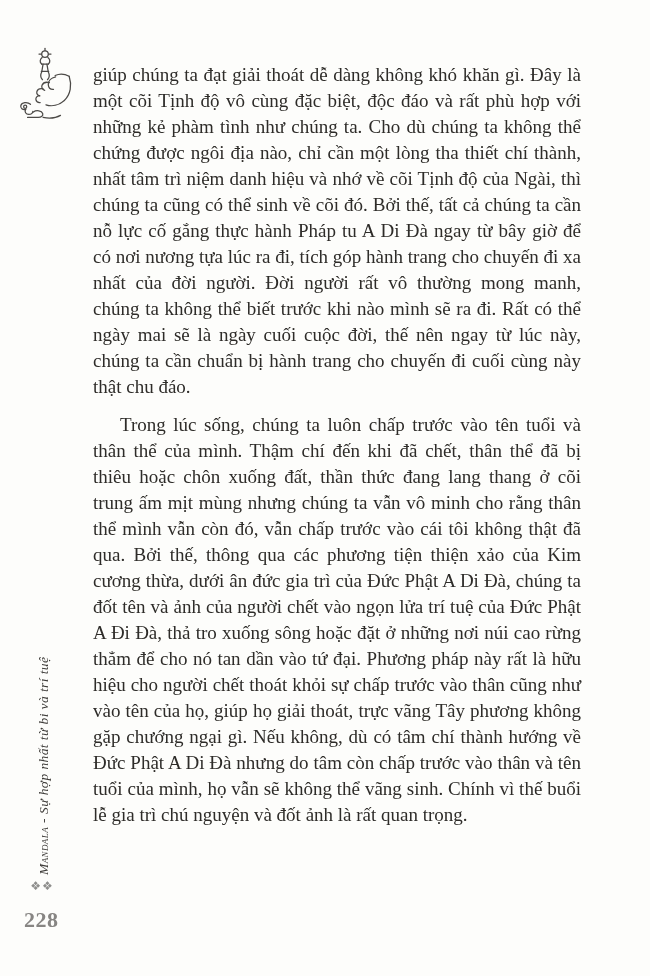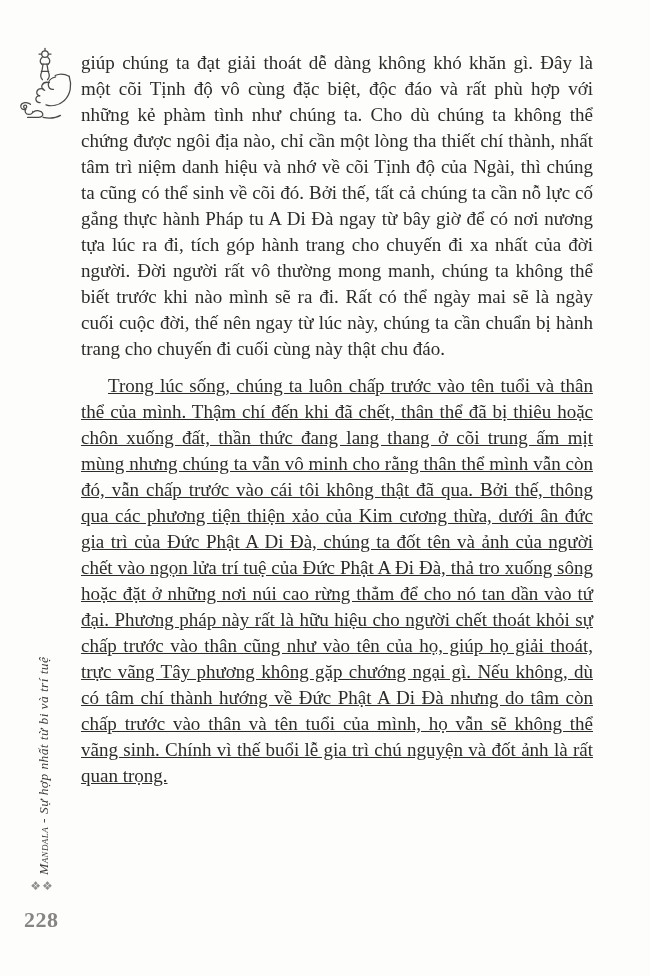--- a/index.html
+++ b/index.html
@@ -24,23 +24,23 @@
   
   .text-block {
     position: absolute;
     left: 81px; top: 50px;
     width: 512px;
     color: #2e2c29;
     font-size: 19px;
     line-height: 26px;
     text-align: justify;
   }
-  .text-block p { margin: 0; }
+  .text-block p { margin: 12px; }
   .text-block p + p { margin-top: 11px; }
-  .text-block p.indent { text-indent: 27px; text-decoration: underline; }
+  .text-block p.indent { text-indent: 27px; }
   
   .spine {
     position: absolute;
     left: 58px; top: 853px;
     height: 22px;
     transform: rotate(-90deg);
     transform-origin: left bottom;
     white-space: nowrap;
     font-style: italic;
     font-size: 13.5px;

